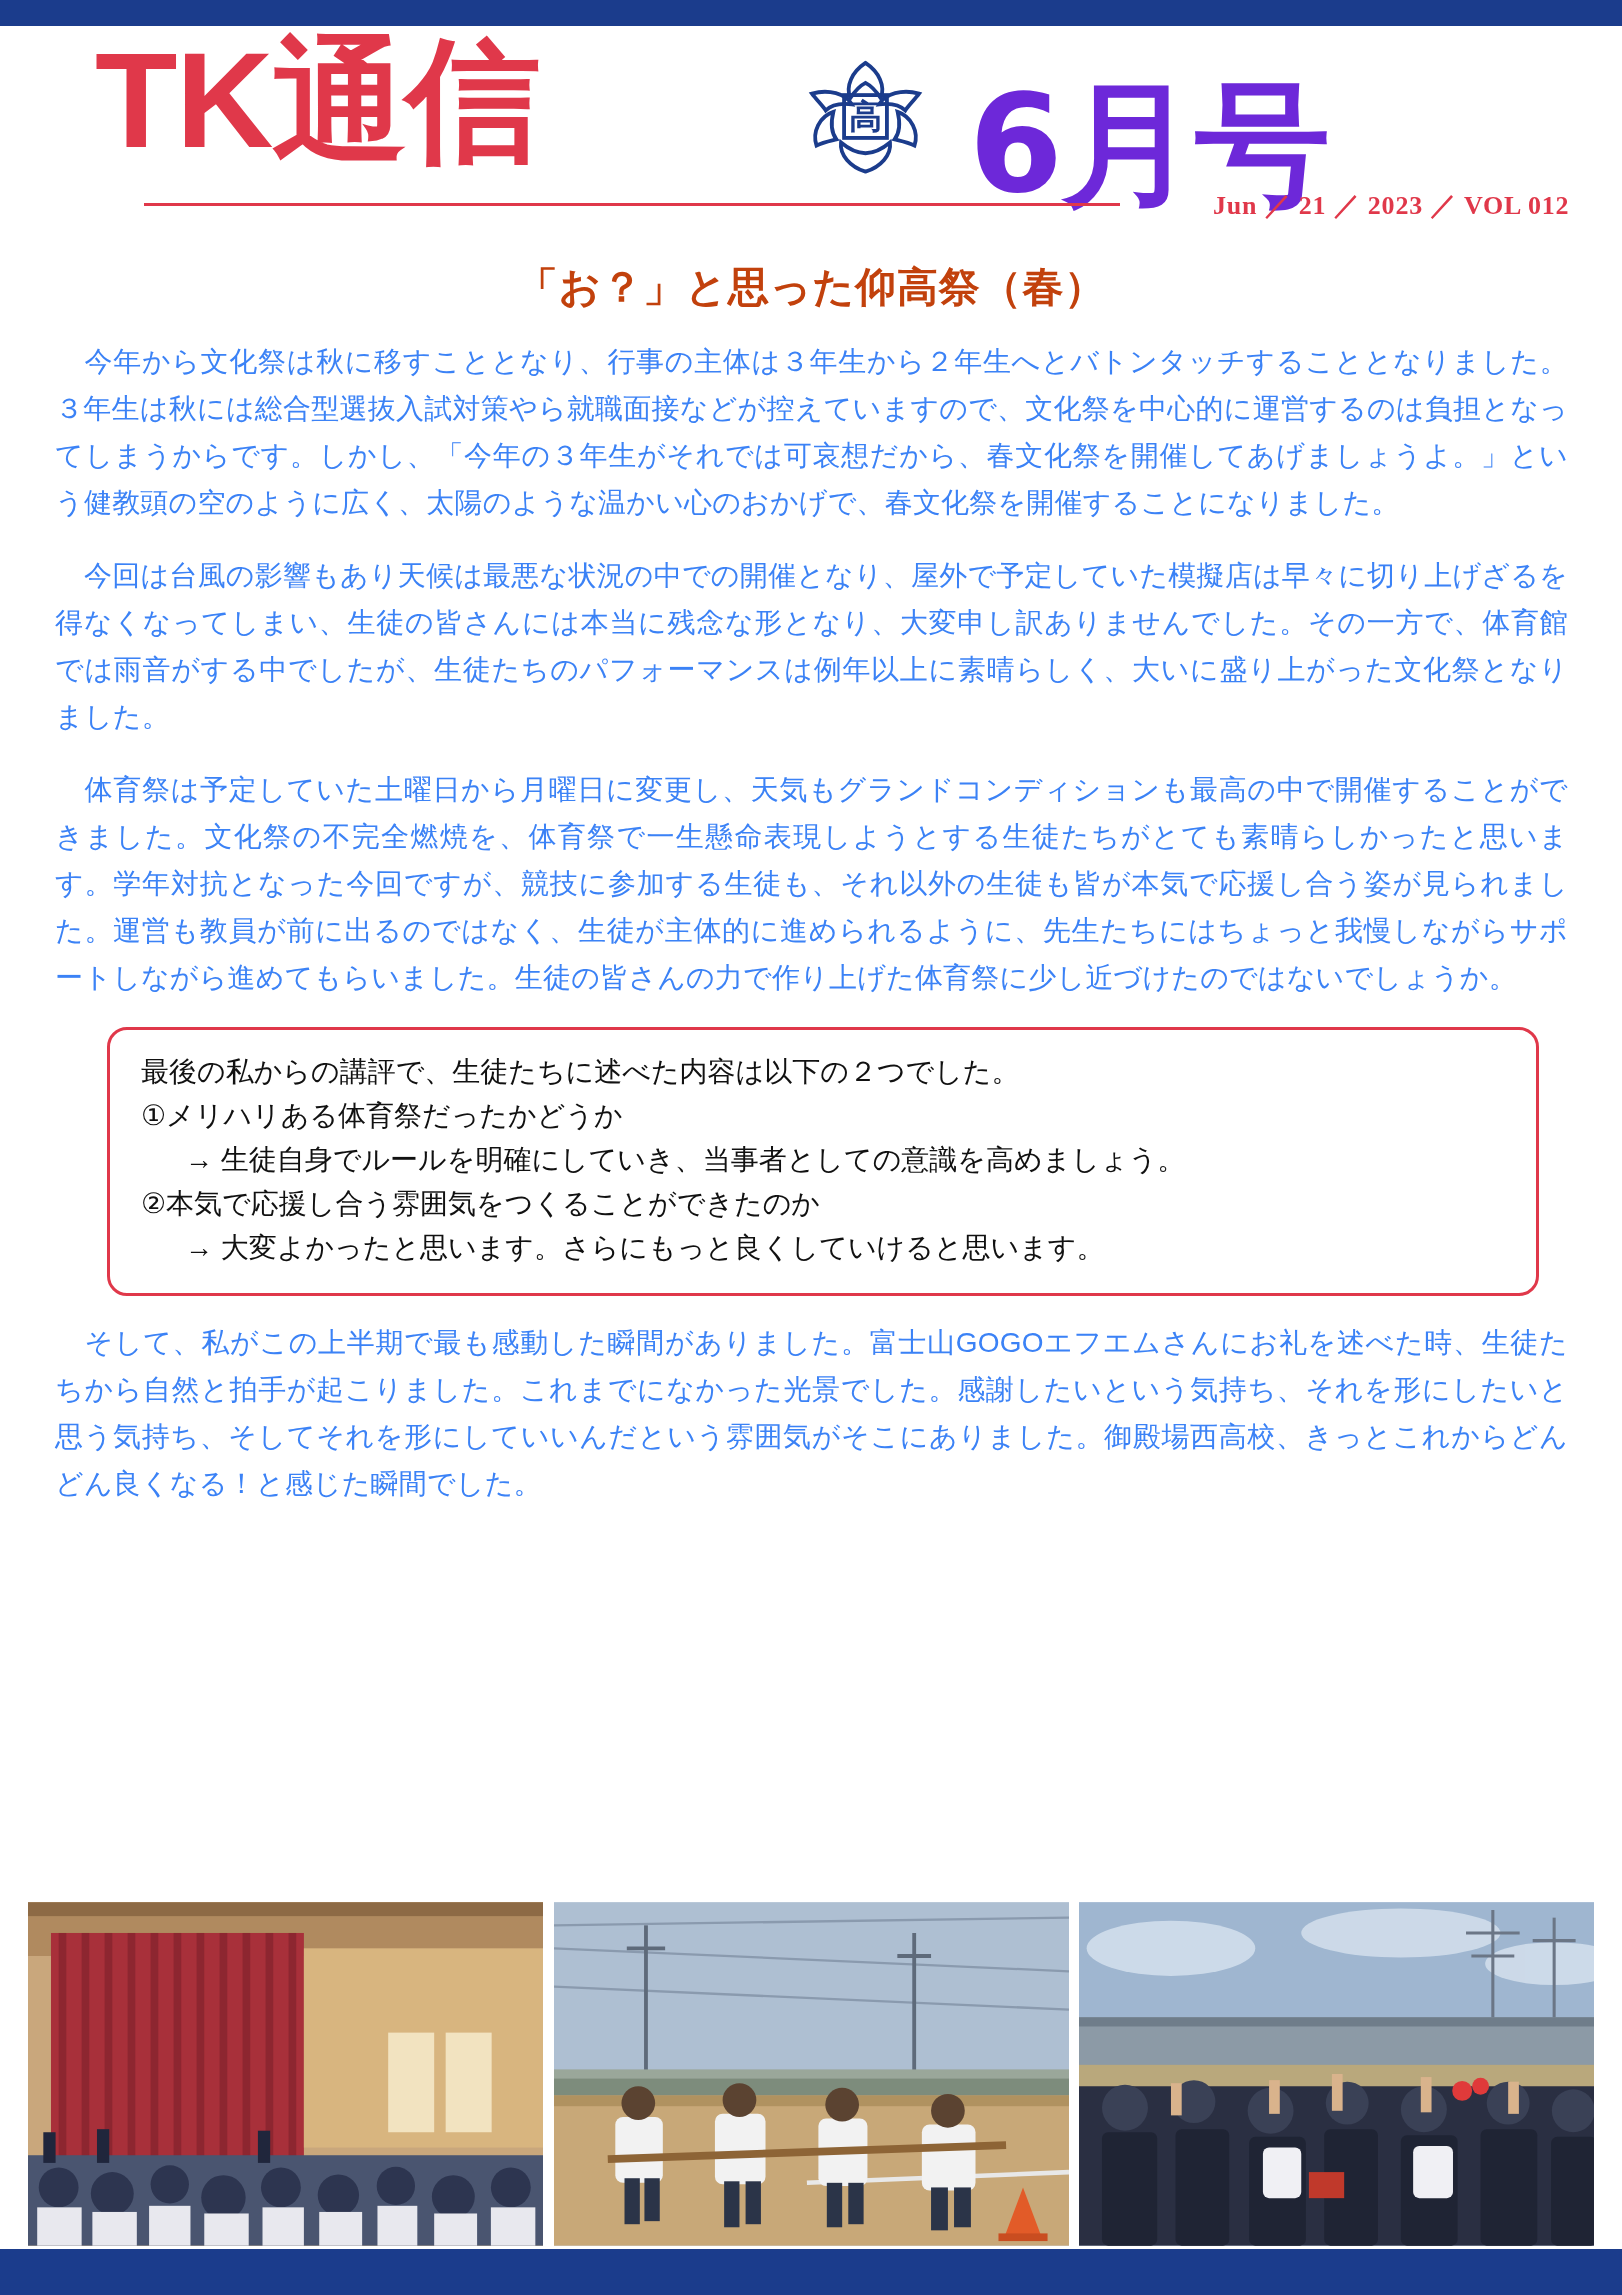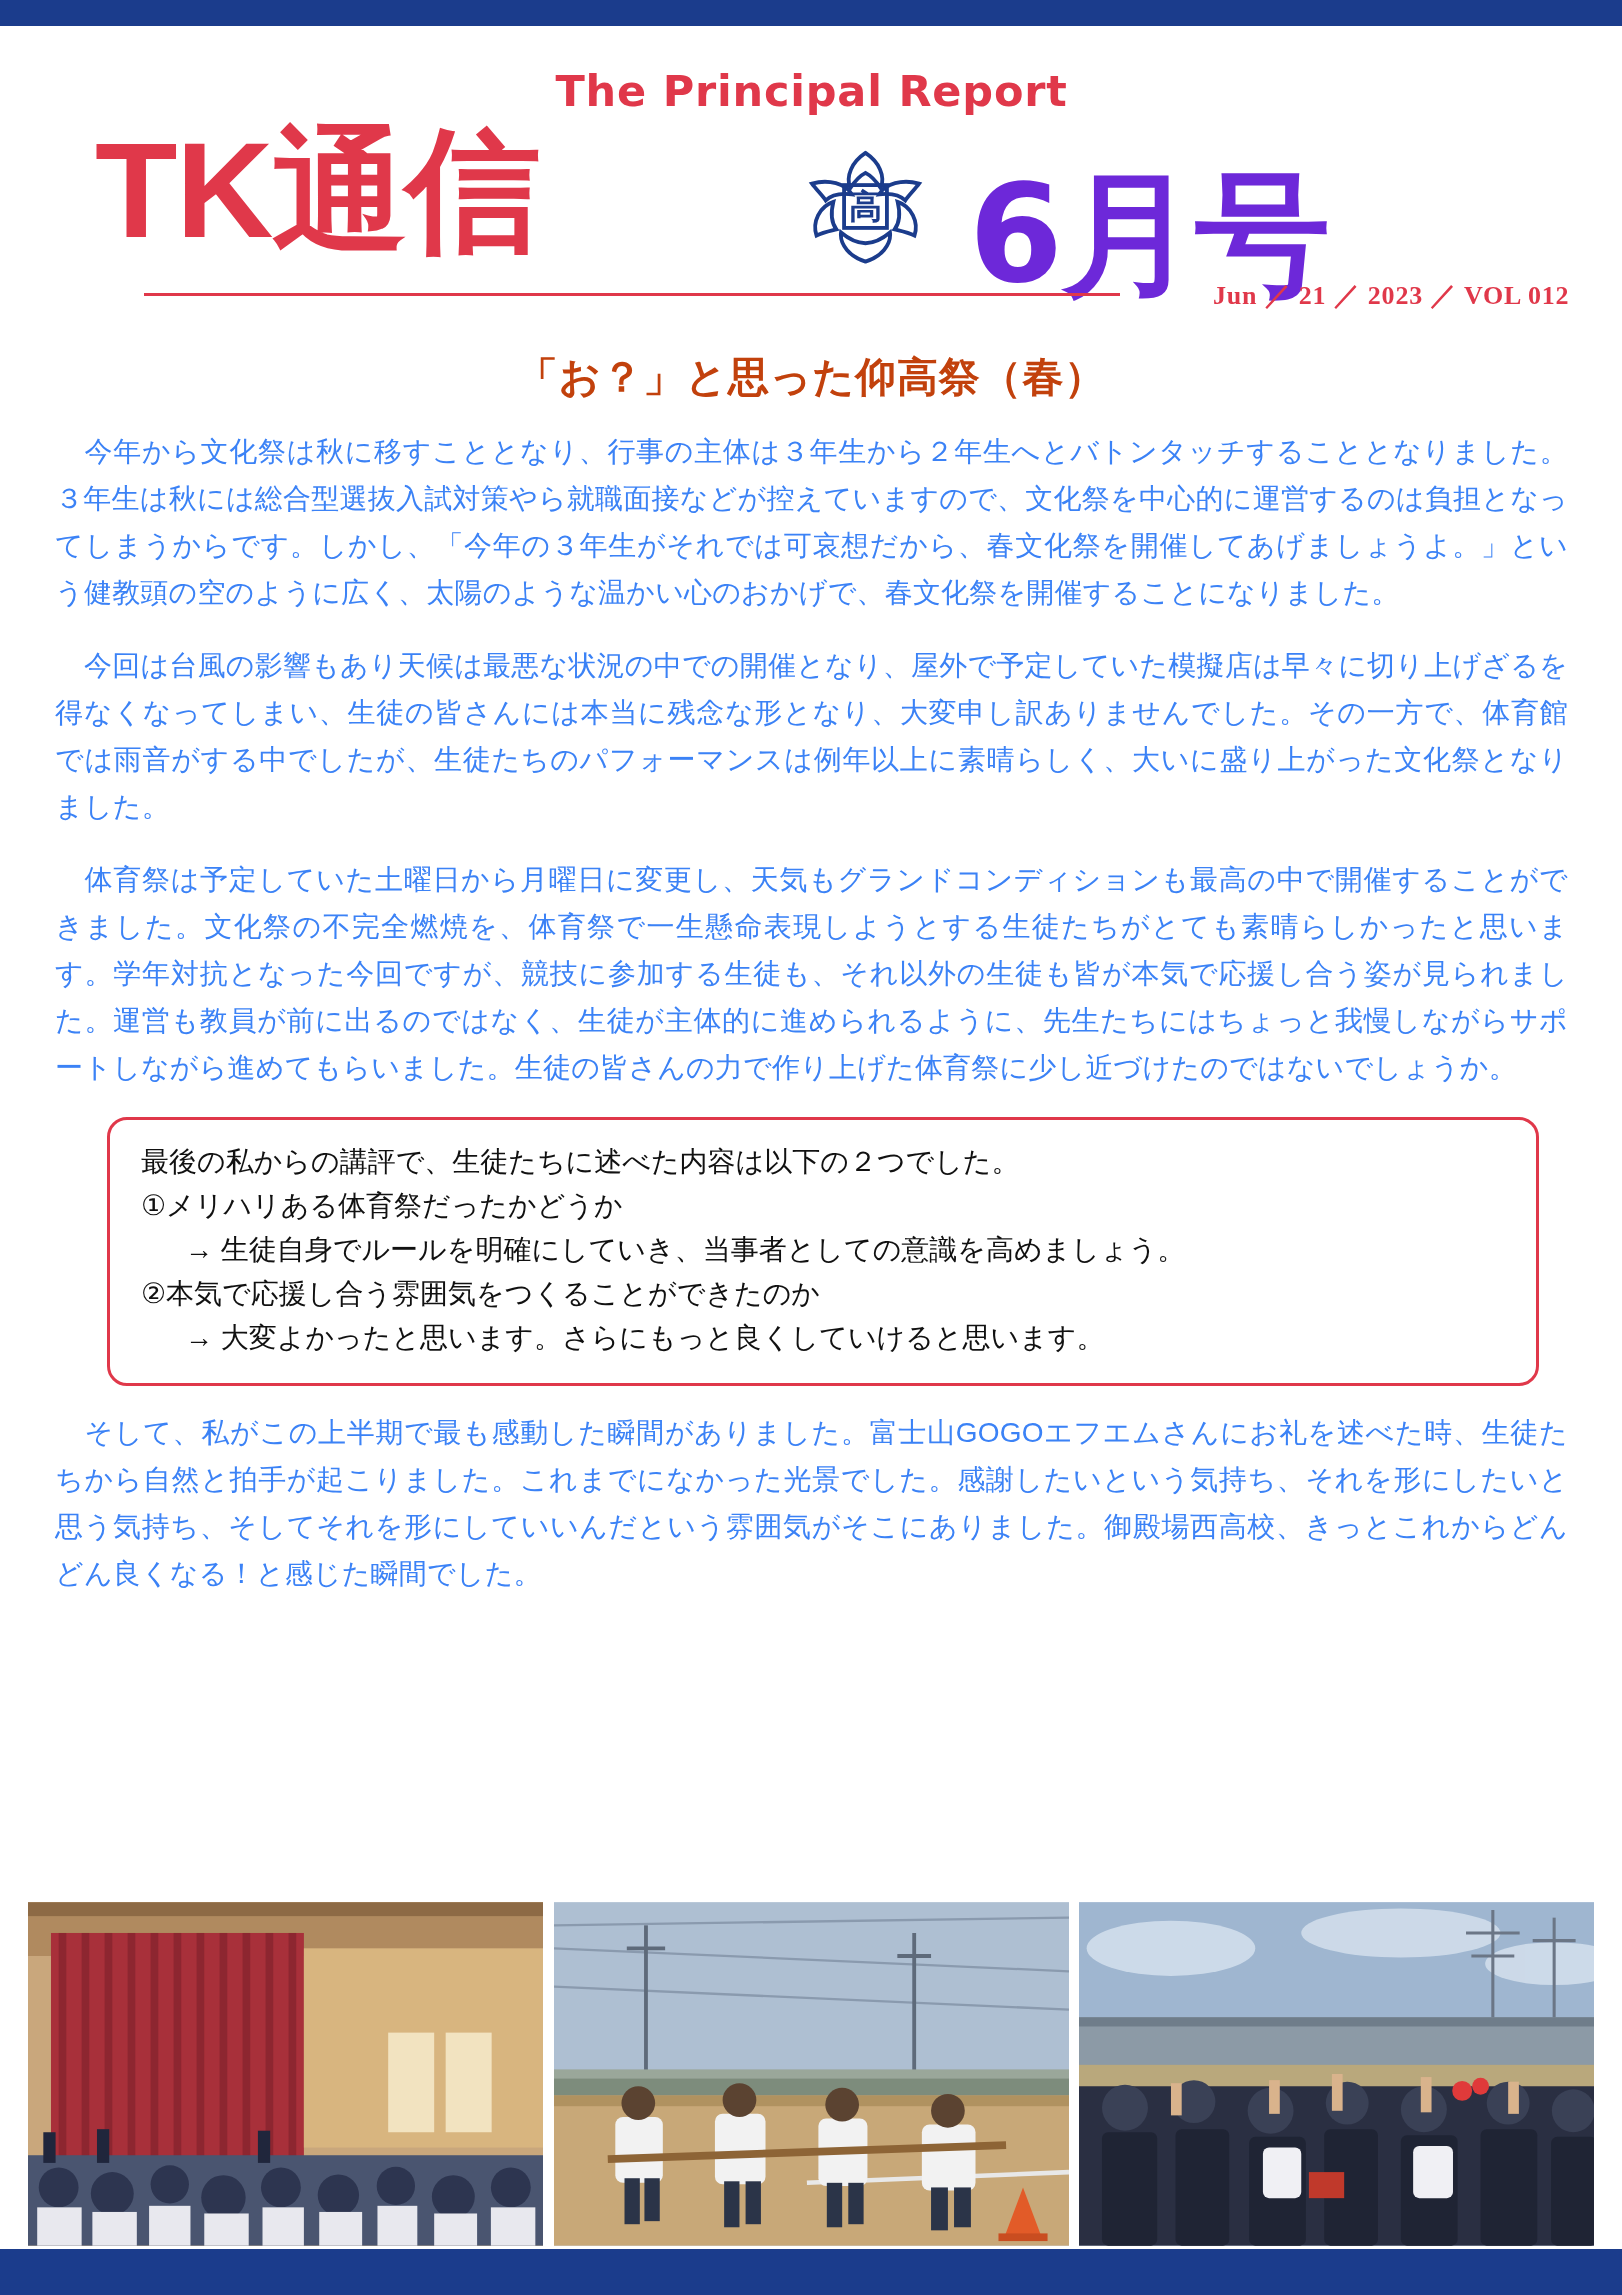--- a/index.html
+++ b/index.html
@@ -163,21 +163,20 @@
 </style>
 </head>
 <body>
 
 <div class="page">
 
   <div class="top-bar"></div>
 
   <div class="content">
 
-    <div class="kicker">The Principal Report</div>
 
     <div class="masthead">
       <div class="mast-left">TK通信</div>
 
       <div class="crest">
         <svg viewBox="0 0 200 160" width="153" height="123" xmlns="http://www.w3.org/2000/svg">
           <g fill="none" stroke="#1b3c8c" stroke-width="5">
             <path d="M100 10 C 118 22, 126 40, 120 56 C 112 44, 104 38, 100 36 C 96 38, 88 44, 80 56 C 74 40, 82 22, 100 10 Z"></path>
             <path d="M30 50 C 52 44, 74 50, 82 64 C 66 62, 54 66, 48 72 C 44 66, 36 58, 30 50 Z"></path>
             <path d="M170 50 C 148 44, 126 50, 118 64 C 134 62, 146 66, 152 72 C 156 66, 164 58, 170 50 Z"></path>

